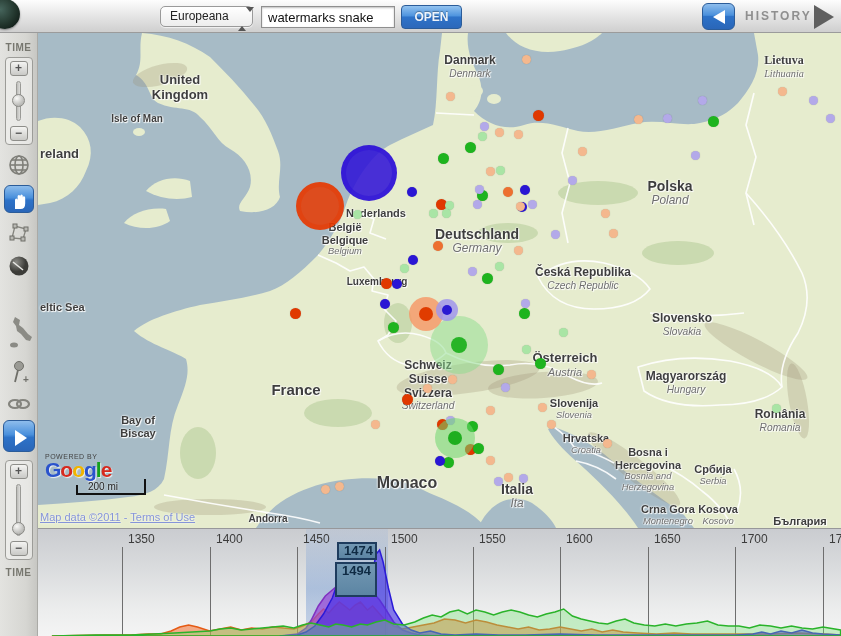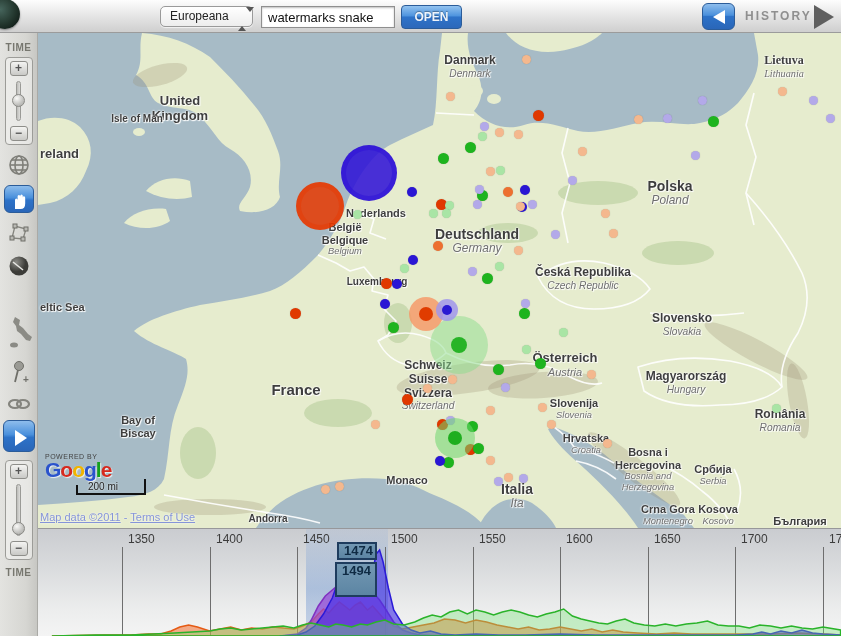--- a/index.html
+++ b/index.html
@@ -242,21 +242,21 @@
         <path d="M708,160 Q744,200 764,240 Q776,268 760,300 Q740,330 744,354"></path>
         <path d="M126,462 Q180,472 232,480 Q260,484 282,490"></path>
         <path d="M398,80 L436,82"></path>
         <path d="M318,178 L336,186 L332,200 L348,206"></path>
         <path d="M516,394 Q530,404 536,414 M536,414 Q558,420 576,430"></path>
         <path d="M538,428 Q560,432 578,446 M620,430 Q646,442 664,458 M696,436 Q708,458 698,480 M664,458 Q680,470 690,486"></path>
       </g>
     </svg>
 
     <div id="map-labels">
-        <div class="mlabel" style="left: 142px; top: 40px; font-size: 13px; margin-top: 21px;">
+        <div class="mlabel" style="left: 142px; top: 40px; font-size: 13px;">
           <div>United</div>
           <div>Kingdom</div>
         </div>
         <div class="mlabel" style="left: 99px; top: 80px; font-size: 10px;">
           <div>Isle of Man</div>
         </div>
         <div class="mlabel left" style="left: 2px; top: 114px; font-size: 13px;">
           <div>reland</div>
         </div>
         <div class="mlabel left" style="left: 2px; top: 268px; font-size: 11px;">
@@ -265,21 +265,21 @@
         <div class="mlabel" style="left: 100px; top: 381px; font-size: 11px;">
           <div>Bay of</div>
           <div>Biscay</div>
         </div>
         <div class="mlabel" style="left: 258px; top: 348px; font-size: 15px;">
           <div>France</div>
         </div>
         <div class="mlabel" style="left: 230px; top: 480px; font-size: 10px;">
           <div>Andorra</div>
         </div>
-        <div class="mlabel" style="left: 369px; top: 441px; font-size: 11px; text-align: center;">
+        <div class="mlabel" style="left: 369px; top: 441px; font-size: 16px; text-align: center;">
           <div>Monaco</div>
         </div>
         <div class="mlabel" style="left: 479px; top: 448px; font-size: 14px;">
           <div>Italia</div>
           <div class="sub">Ita</div>
         </div>
         <div class="mlabel" style="left: 390px; top: 326px; font-size: 12px;">
           <div>Schweiz</div>
           <div>Suisse</div>
           <div>Svizzera</div>

